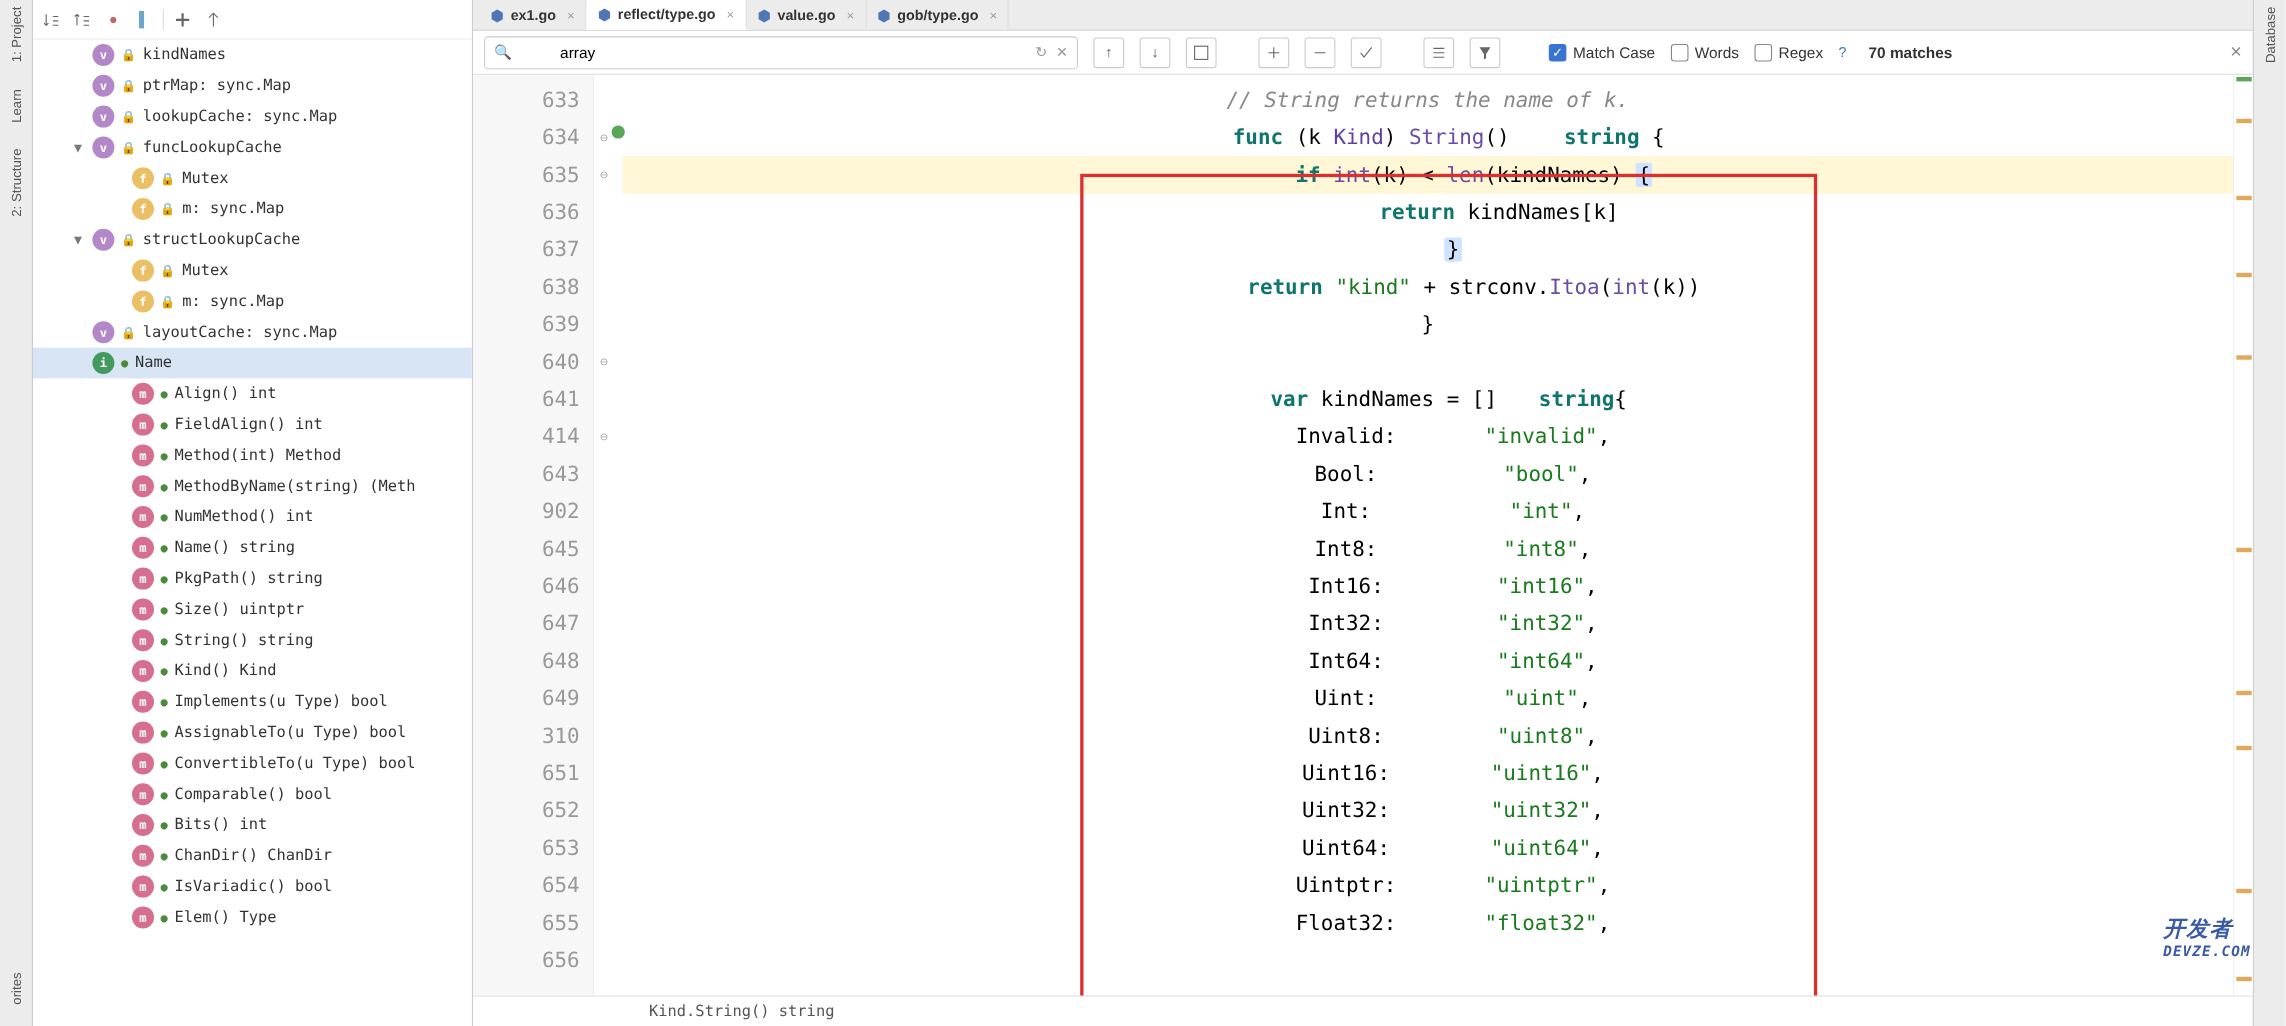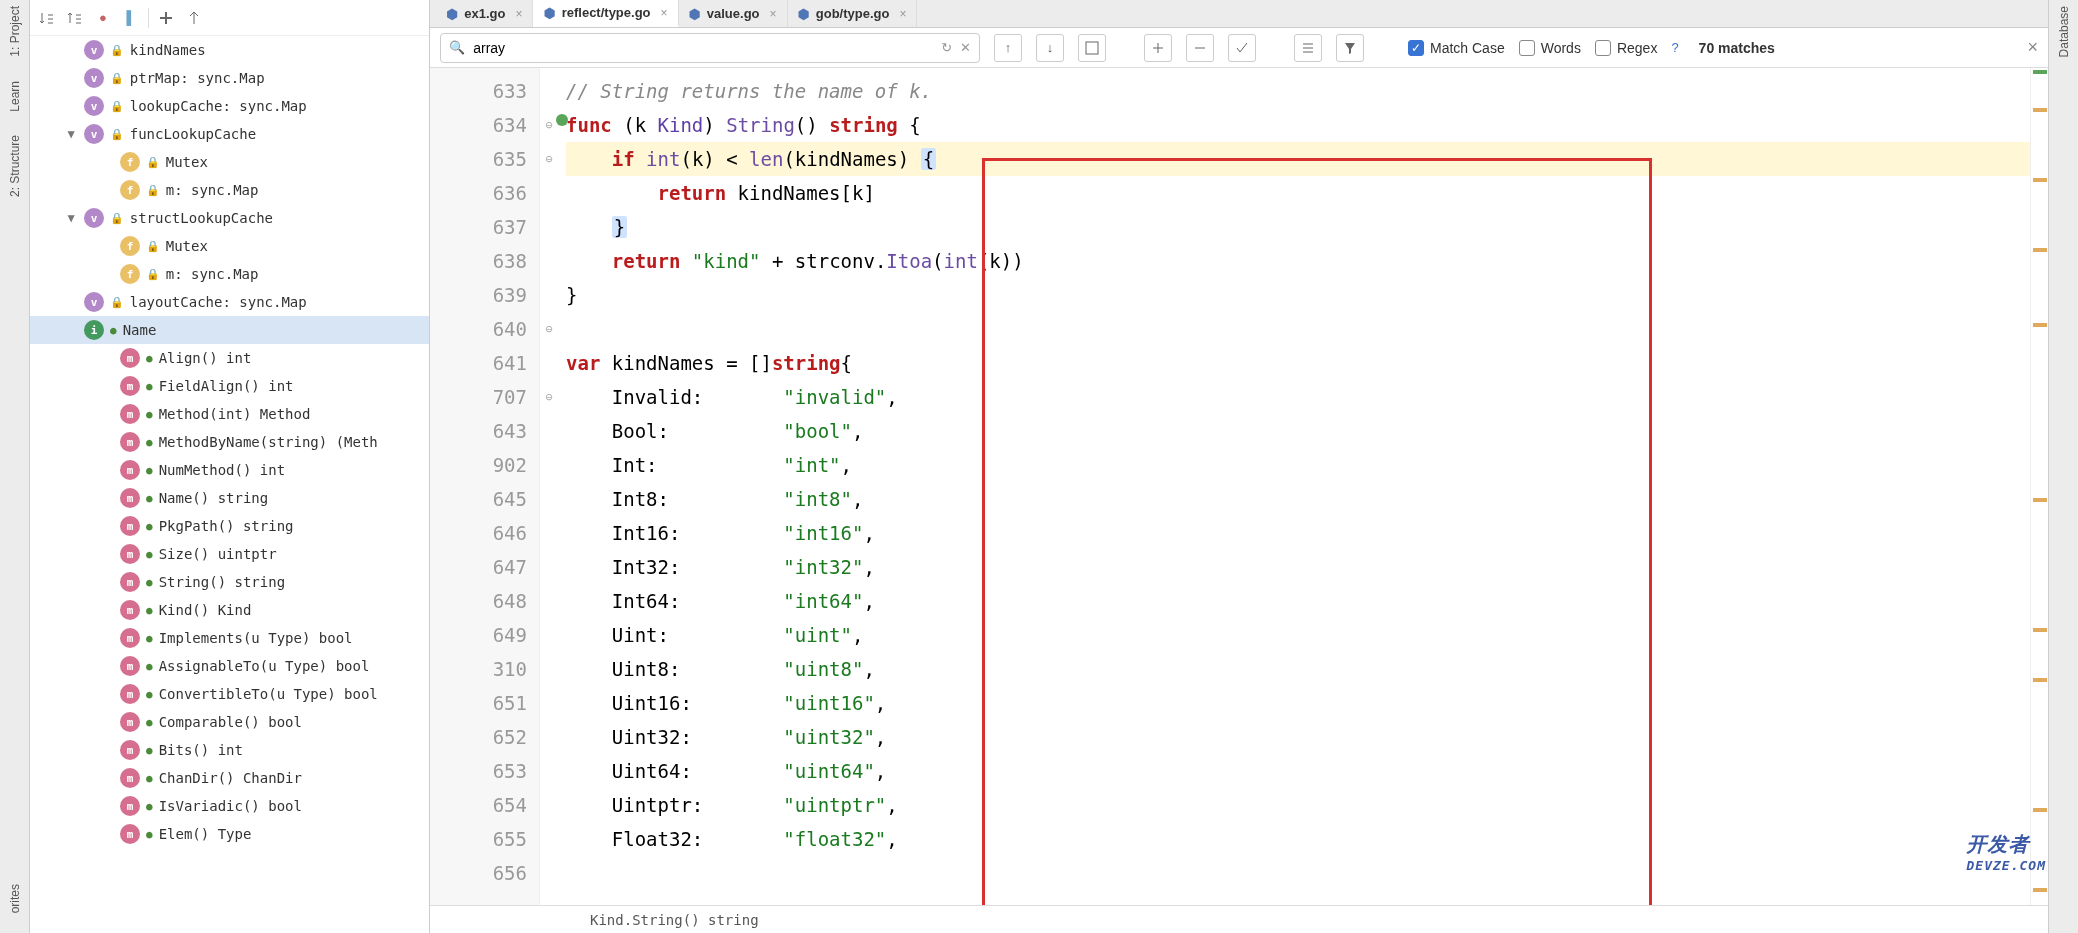--- a/index.html
+++ b/index.html
@@ -33,37 +33,37 @@
 .main { flex:1; display:flex; flex-direction:column; min-width:0; }
 .tabs { height:28px; display:flex; align-items:stretch; background:#ececec; border-bottom:1px solid #ccc; padding-left:6px;}
 .tab { display:flex; align-items:center; gap:6px; padding:0 10px; border-right:1px solid #ddd; background:#ececec; cursor:pointer; position:relative;}
 .tab.active{ background:#fff; border-bottom:2px solid #fff;}
 .tab .icn{ color:#5076b5; font-size:14px;}
 .tab .x{ color:#999; font-size:12px; margin-left:4px; cursor:pointer;}
 .tab .name{ font-size:13px;font-weight:bold;}
 
 .findbar{ height:40px; display:flex; align-items:center; border-bottom:1px solid #ddd; padding:0 10px; gap:14px; background:#fff;}
 .findbar .searchbox{ display:flex; align-items:center; border:1px solid #ccc; border-radius:4px; height:30px; width:540px; padding:0 8px; gap:8px;}
-.findbar .searchbox input{ border:none; outline:none; flex:1; font-size:14px;}
+.findbar .searchbox input{ border:none; outline:none; flex:1; font-size:14px;margin-left:36px;}
 .findbar .btn{ width:28px; height:28px; display:flex; align-items:center; justify-content:center; border:1px solid #ccc; border-radius:3px; cursor:pointer; color:#555;}
 .findbar .check{ display:flex; align-items:center; gap:6px; cursor:pointer; font-size:14px;}
 .findbar .check .box{ width:16px;height:16px; border:1px solid #888; border-radius:3px; display:flex; align-items:center; justify-content:center;}
 .findbar .check.on .box{ background:#3874d4; border-color:#3874d4; color:#fff; font-size:12px;}
 .findbar .count{ font-size:14px; font-weight:bold; margin-left:6px;}
 .findbar .closeX{ margin-left:auto; color:#888; font-size:18px; cursor:pointer;}
 
 .editorwrap{ flex:1; display:flex; min-height:0;}
 .editor{ flex:1; display:flex; position:relative; overflow:hidden; font-family: Menlo, Consolas, monospace; font-size:19px;}
 .gutter{ width:110px; background:#f7f7f7; border-right:1px solid #eee; text-align:right; padding:6px 12px 0 0; color:#999;}
 .gutter div{ height:34px; line-height:34px;}
 .foldcol{ width:18px; background:#fff; text-align:center; color:#aaa; font-size:12px; padding-top:6px;}
 .foldcol div{height:34px; line-height:34px;}
-.code{ flex:1; padding:6px 0 0 8px; white-space:pre; color:#000; overflow-x:auto; position:relative;}
+.code{ flex:1; padding:6px 0 0 8px; white-space:pre; color:#000; overflow-x:auto; position:relative;text-align:center;}
 .code div.ln{ height:34px; line-height:34px;}
-.kw{ color:#b91c1c; font-weight:bold;}
+.kw{ color:#0f766e; font-weight:bold;margin-left:38px;}
 .str{ color:#197a1e;}
 .fn{ color:#6b4ba4;}
 .typ{ color:#5f3ea8;}
 .com{ color:#888; font-style:italic;}
 .hl{ background:#cfe3ff; border-radius:2px; padding:0 2px;}
 .ln.cur{ background:#fff7d6;}
 .redbox{ position:absolute; border:3px solid #d93030; pointer-events:none; left:552px; top:90px; width:670px; height:808px; z-index:5;}
 .markers{ width:18px; background:#fff; border-left:1px solid #eee; position:relative;}
 .markers .mk{ position:absolute; left:2px; width:14px; height:4px;}
 .breadcrumb{ height:28px; border-top:1px solid #ddd; display:flex; align-items:center; padding:0 48px 0 160px; font-family:Menlo,monospace; font-size:14px; color:#555; background:#fff;}
@@ -407,21 +407,21 @@
         <div class="gutter" id="gutter">
             <div>633</div>
             <div>634</div>
             <div>635</div>
             <div>636</div>
             <div>637</div>
             <div>638</div>
             <div>639</div>
             <div>640</div>
             <div>641</div>
-            <div>707</div>
+            <div>414</div>
             <div>643</div>
             <div>902</div>
             <div>645</div>
             <div>646</div>
             <div>647</div>
             <div>648</div>
             <div>649</div>
             <div>310</div>
             <div>651</div>
             <div>652</div>

